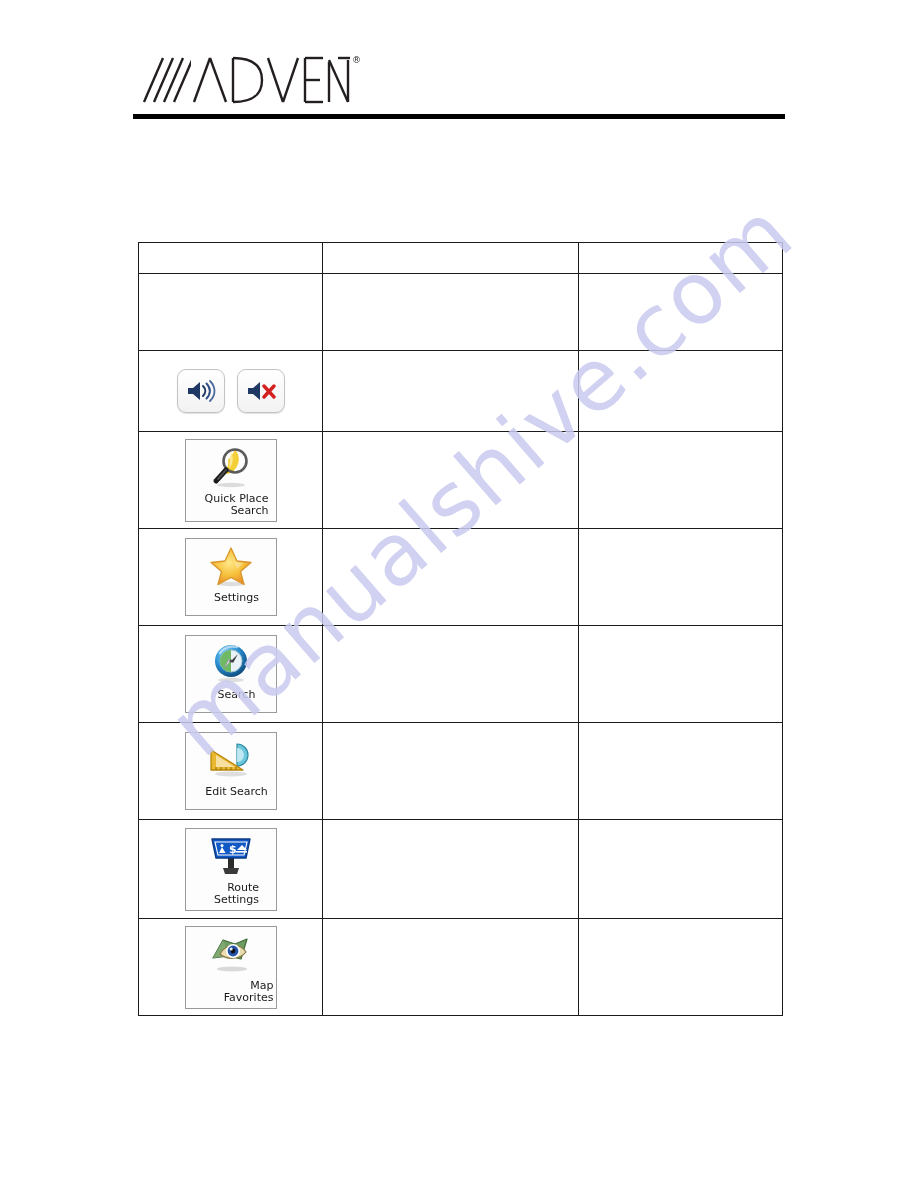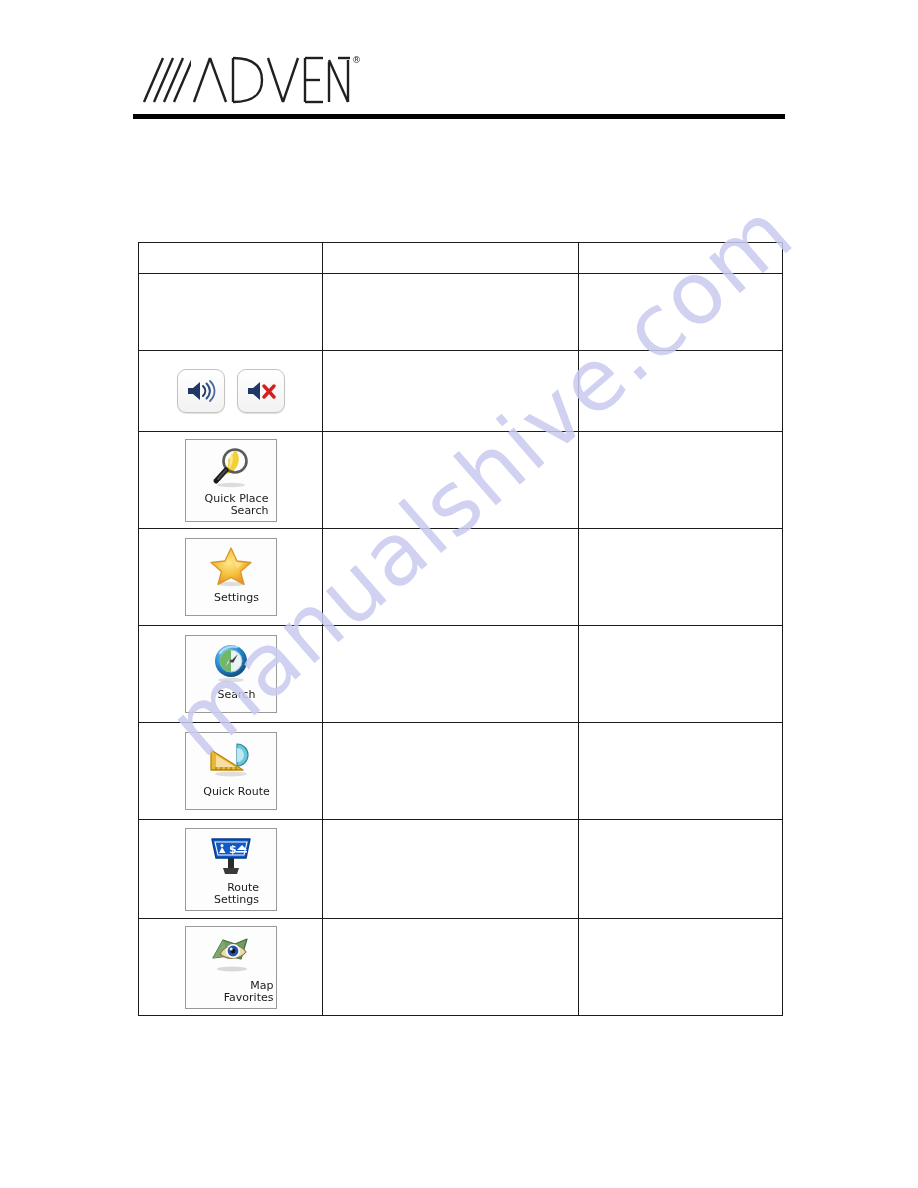--- a/index.html
+++ b/index.html
@@ -395,21 +395,21 @@
                   <path d="M9 29 L28 29 L9 17 Z" fill="#ffffff" fill-opacity=".55"></path>
                   <g stroke="#8a6508" stroke-width=".9">
                     <line x1="9" y1="32" x2="9" y2="29"></line>
                     <line x1="14" y1="32" x2="14" y2="29"></line>
                     <line x1="19" y1="32" x2="19" y2="29"></line>
                     <line x1="24" y1="32" x2="24" y2="29"></line>
                     <line x1="29" y1="32" x2="29" y2="29"></line>
                   </g>
                 </svg>
               </div>
-              <div class="tile-label">Quick Route</div>
+              <div class="tile-label">Edit Search</div>
             </div>
           </div>
         </td>
         <td>
           <div class="cell-text"></div>
         </td>
         <td>
           <div class="cell-text"></div>
         </td>
       </tr>

